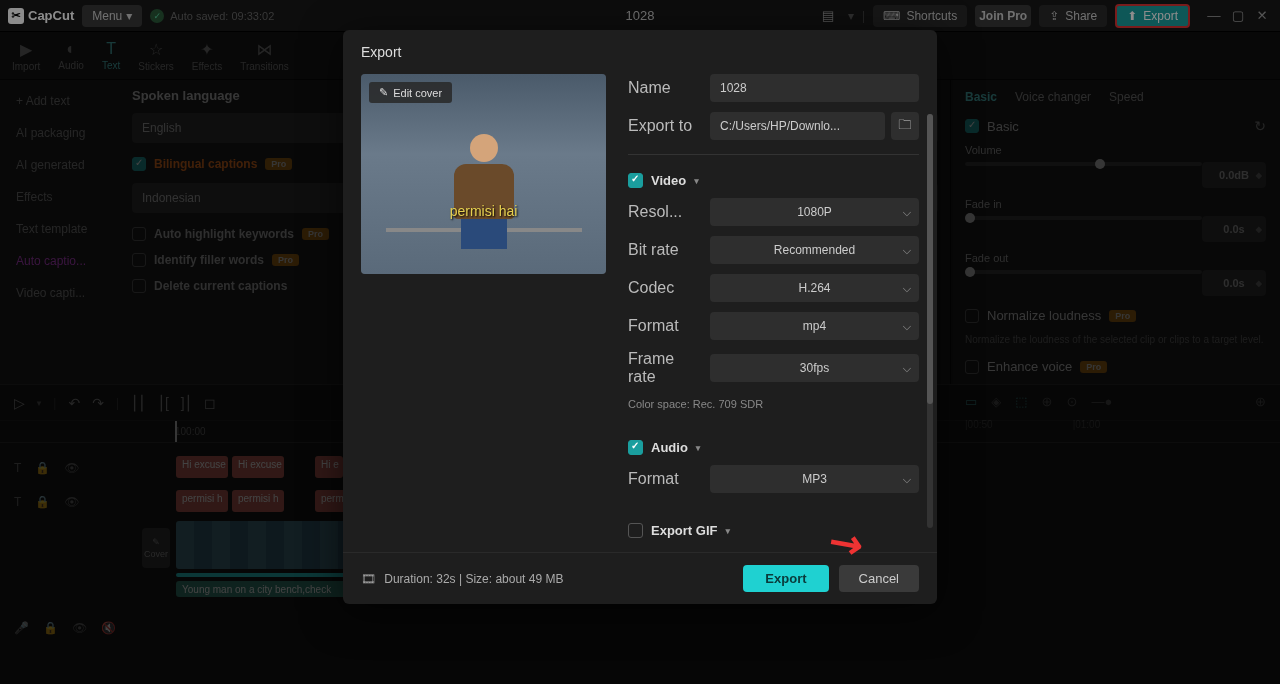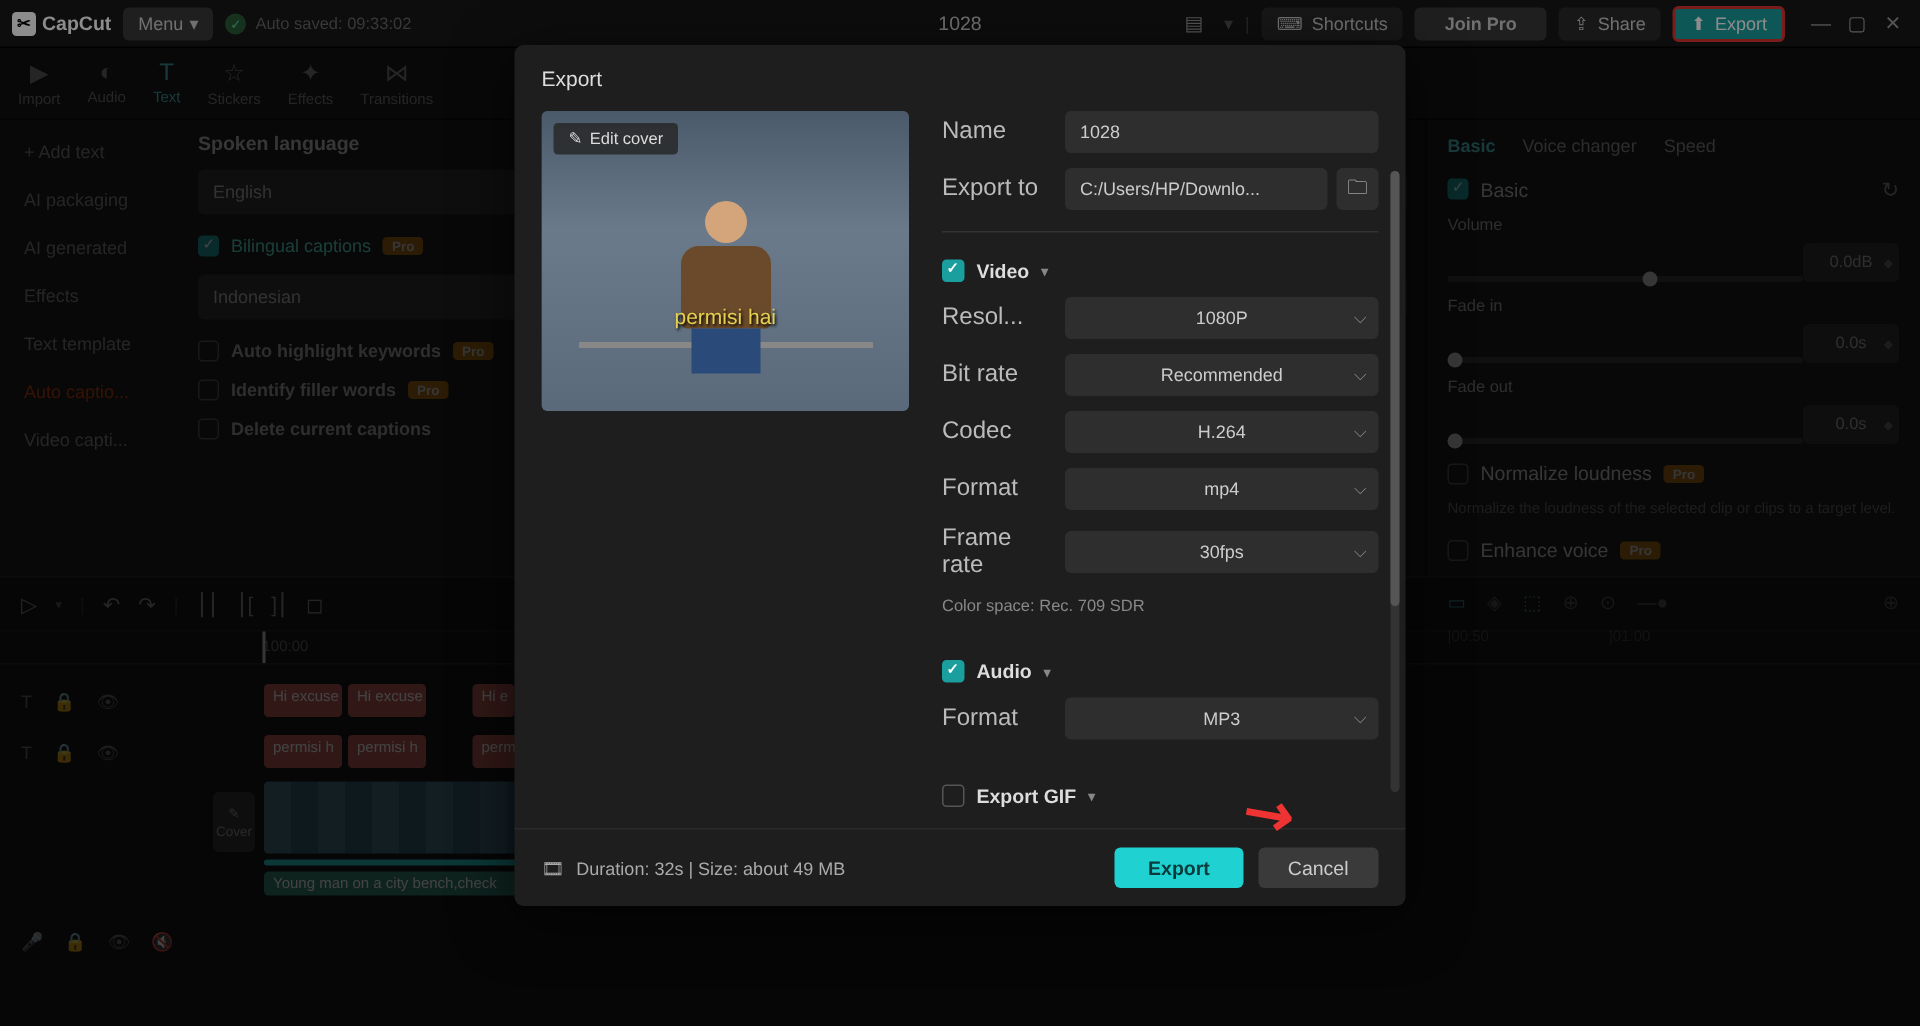--- a/index.html
+++ b/index.html
@@ -9,58 +9,58 @@
 .topbar { height: 32px; background: #181818; display: flex; align-items: center; padding: 0 8px; gap: 8px; border-bottom: 1px solid #000; }
 .logo { display: flex; align-items: center; gap: 4px; color: #fff; font-weight: 600; font-size: 13px; }
 .logo-icon { width: 16px; height: 16px; background: #fff; color: #000; border-radius: 3px; display: flex; align-items: center; justify-content: center; font-size: 11px; font-weight: bold; }
 .menu-btn { background: #3a3a3a; border: none; color: #ccc; padding: 4px 10px; border-radius: 4px; cursor: pointer; font-size: 12px; display: flex; align-items: center; gap: 4px; }
 .autosave { color: #666; font-size: 11px; display: flex; align-items: center; gap: 6px; }
 .autosave-check { width: 14px; height: 14px; border-radius: 50%; background: #2a5a3a; display: flex; align-items: center; justify-content: center; color: #5c9; font-size: 9px; }
 .title { position: absolute; left: 50%; transform: translateX(-50%); color: #ccc; font-size: 13px; }
 .topbar-right { margin-left: auto; display: flex; align-items: center; gap: 8px; }
 .top-icon-btn { background: none; border: none; color: #999; cursor: pointer; width: 24px; height: 24px; display: flex; align-items: center; justify-content: center; }
 .shortcuts-btn { background: #2a2a2a; border: none; color: #ccc; padding: 4px 10px; border-radius: 4px; cursor: pointer; font-size: 12px; display: flex; align-items: center; gap: 6px; }
-.joinpro-btn { background: #3a3a3a; border: none; color: #ccc; padding: 4px 20px; border-radius: 4px; cursor: pointer; font-size: 12px; font-weight: 600; }
+.joinpro-btn { background: #3a3a3a; border: none; color: #ccc; padding: 4px 4px; border-radius: 4px; cursor: pointer; font-size: 12px; font-weight: 600; }
 .share-btn { background: #2a2a2a; border: none; color: #ccc; padding: 4px 10px; border-radius: 4px; cursor: pointer; font-size: 12px; display: flex; align-items: center; gap: 6px; }
 .export-btn-top { background: #1a9e9e; border: 2px solid #d33; color: #fff; padding: 3px 10px; border-radius: 4px; cursor: pointer; font-size: 12px; display: flex; align-items: center; gap: 6px; font-weight: 500; }
 .win-controls { display: flex; gap: 4px; margin-left: 6px; }
 .win-btn { width: 20px; height: 20px; background: none; border: none; color: #999; cursor: pointer; }
 
 
 .tabs-row { height: 48px; display: flex; align-items: center; padding: 0 12px; gap: 18px; background: #121212; border-bottom: 1px solid #000; }
 .tab-item { display: flex; flex-direction: column; align-items: center; gap: 2px; color: #888; cursor: pointer; font-size: 10px; }
 .tab-item.active { color: #5dd; }
 .tab-icon { font-size: 16px; }
 
 
 .main-area { display: flex; height: calc(100% - 32px - 48px - 300px); }
 .left-sidebar { width: 120px; background: #121212; padding: 8px; display: flex; flex-direction: column; gap: 6px; }
 .side-item { background: none; border: none; color: #888; text-align: left; padding: 6px 8px; border-radius: 4px; cursor: pointer; font-size: 12px; white-space: nowrap; overflow: hidden; text-overflow: ellipsis; }
-.side-item.active { color: #c2410c; }
+.side-item.active { color: #d946ef; }
 .side-item:first-child::before { content: "+ "; }
 
 .middle-panel { flex: 1; background: #121212; padding: 8px 12px; }
 .sec-title { color: #ccc; font-size: 13px; font-weight: 600; margin-bottom: 10px; }
 .lang-field { background: #2a2a2a; padding: 8px 10px; border-radius: 4px; color: #bbb; margin-bottom: 14px; font-size: 12px; }
 .opt-row { display: flex; align-items: center; gap: 8px; margin-bottom: 12px; font-size: 12px; color: #aaa; }
 .chk { width: 14px; height: 14px; border-radius: 3px; border: 1px solid #555; display: inline-block; }
 .chk.on { background: #1a9e9e; border-color: #1a9e9e; position: relative; }
 .chk.on::after { content: "✓"; color: #fff; font-size: 10px; position: absolute; top: -1px; left: 2px; }
 .pro-badge { background: #a16207; color: #ccc; font-size: 9px; padding: 1px 6px; border-radius: 3px; font-weight: 600; }
 
 
 .right-panel { width: 330px; background: #121212; border-left: 1px solid #000; padding: 10px 14px; }
 .right-tabs { display: flex; gap: 18px; margin-bottom: 14px; font-size: 12px; }
 .rt-tab { color: #a3a3a3; cursor: pointer; }
 .rt-tab.active { color: #5dd; font-weight: 600; }
 .rp-section { margin-bottom: 12px; }
 .rp-header { display: flex; align-items: center; gap: 8px; font-size: 13px; color: #ccc; margin-bottom: 10px; }
 .rp-refresh { margin-left: auto; color: #888; font-size: 14px; }
 .rp-label { font-size: 11px; color: #aaa; margin-bottom: 6px; }
-.rp-slider-row { display: flex; align-items: flex-end; gap: 0; margin-bottom: 10px; }
+.rp-slider-row { display: flex; align-items: flex-start; gap: 0; margin-bottom: 10px; font-weight: bold; }
 .rp-slider { flex: 1; height: 4px; background: #333; border-radius: 2px; position: relative; }
 .rp-slider-thumb { position: absolute; width: 10px; height: 10px; background: #ccc; border-radius: 50%; top: -3px; }
 .rp-val-box { width: 64px; height: 26px; background: #2a2a2a; border-radius: 4px; display: flex; align-items: center; justify-content: center; font-size: 11px; color: #aaa; position: relative; }
 .rp-val-box::after { content: "◆"; position: absolute; right: 4px; font-size: 8px; color: #666; }
 .rp-desc { font-size: 10px; color: #666; line-height: 1.4; }
 
 
 .timeline-area { height: 300px; background: #0a0a0a; border-top: 1px solid #222; }
 .tl-toolbar { height: 36px; display: flex; align-items: center; gap: 12px; padding: 0 14px; border-bottom: 1px solid #1a1a1a; }
 .tl-tool { color: #888; cursor: pointer; font-size: 14px; }
@@ -200,21 +200,21 @@
     <button class="side-item">Text template</button>
     <button class="side-item active">Auto captio...</button>
     <button class="side-item">Video capti...</button>
   </div>
 
   <div class="middle-panel dimmed">
     <div class="sec-title">Spoken language</div>
     <div class="lang-field">English</div>
     <div class="opt-row">
       <span class="chk on"></span>
-      <span style="color:#5eead4;font-weight:400">Bilingual captions</span>
+      <span style="color:#f97316;font-weight:700">Bilingual captions</span>
       <span class="pro-badge">Pro</span>
     </div>
     <div class="lang-field">Indonesian</div>
     <div class="opt-row">
       <span class="chk"></span>
       <span style="font-weight:600">Auto highlight keywords</span>
       <span class="pro-badge">Pro</span>
     </div>
     <div class="opt-row">
       <span class="chk"></span>

